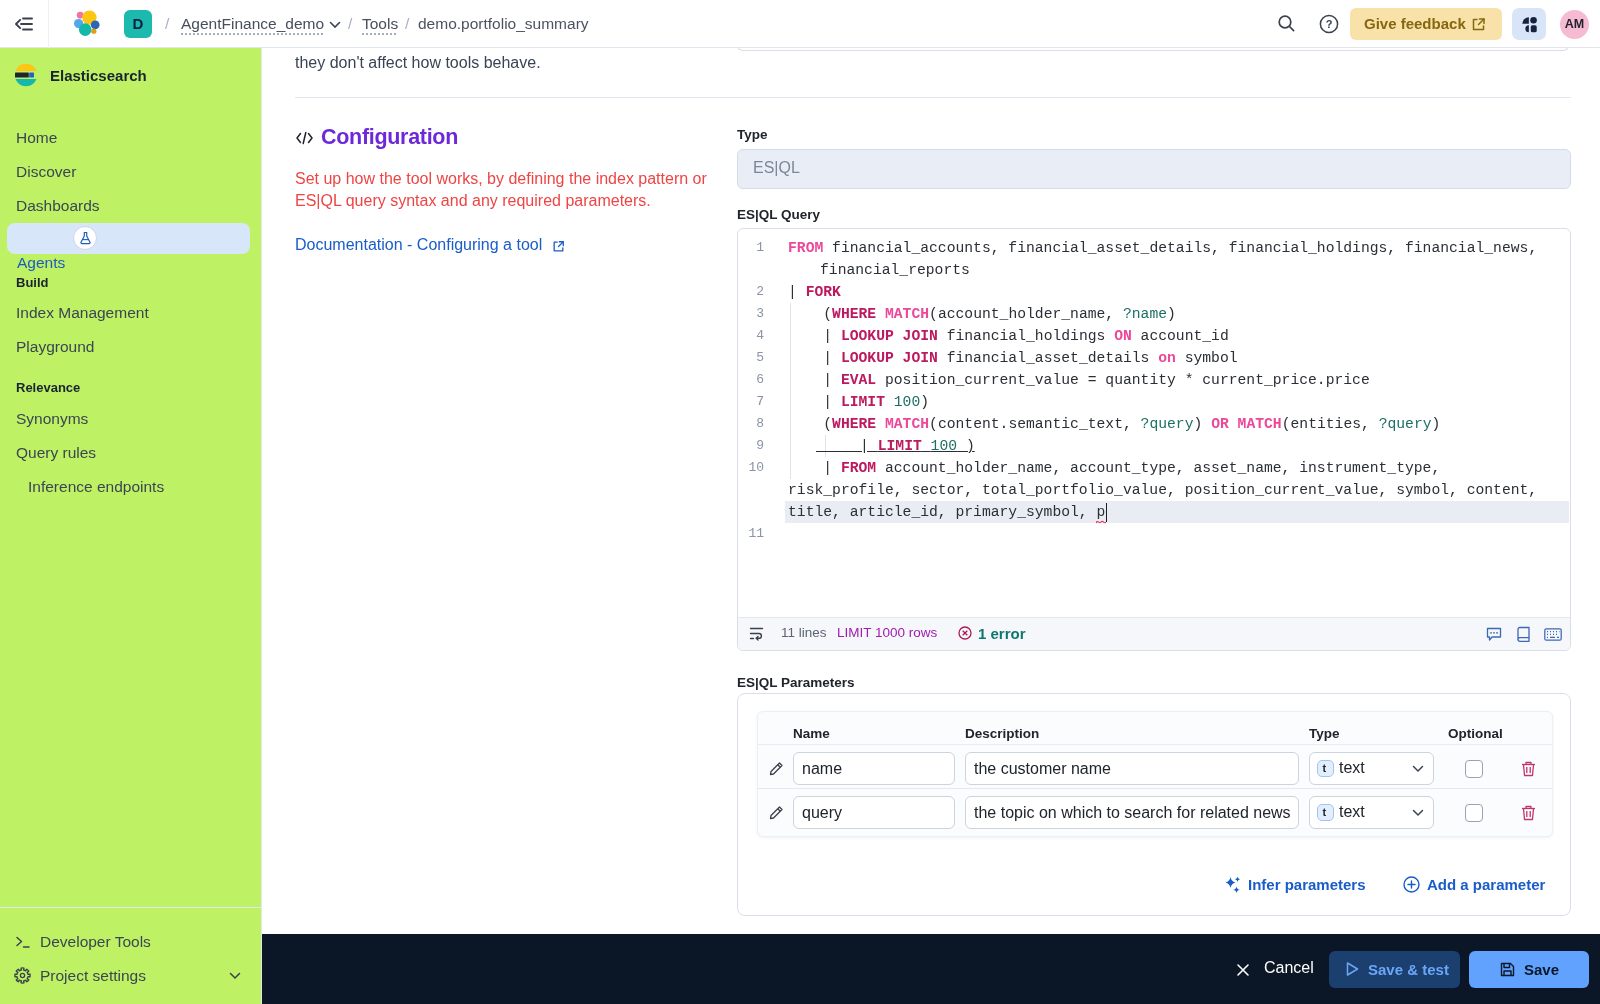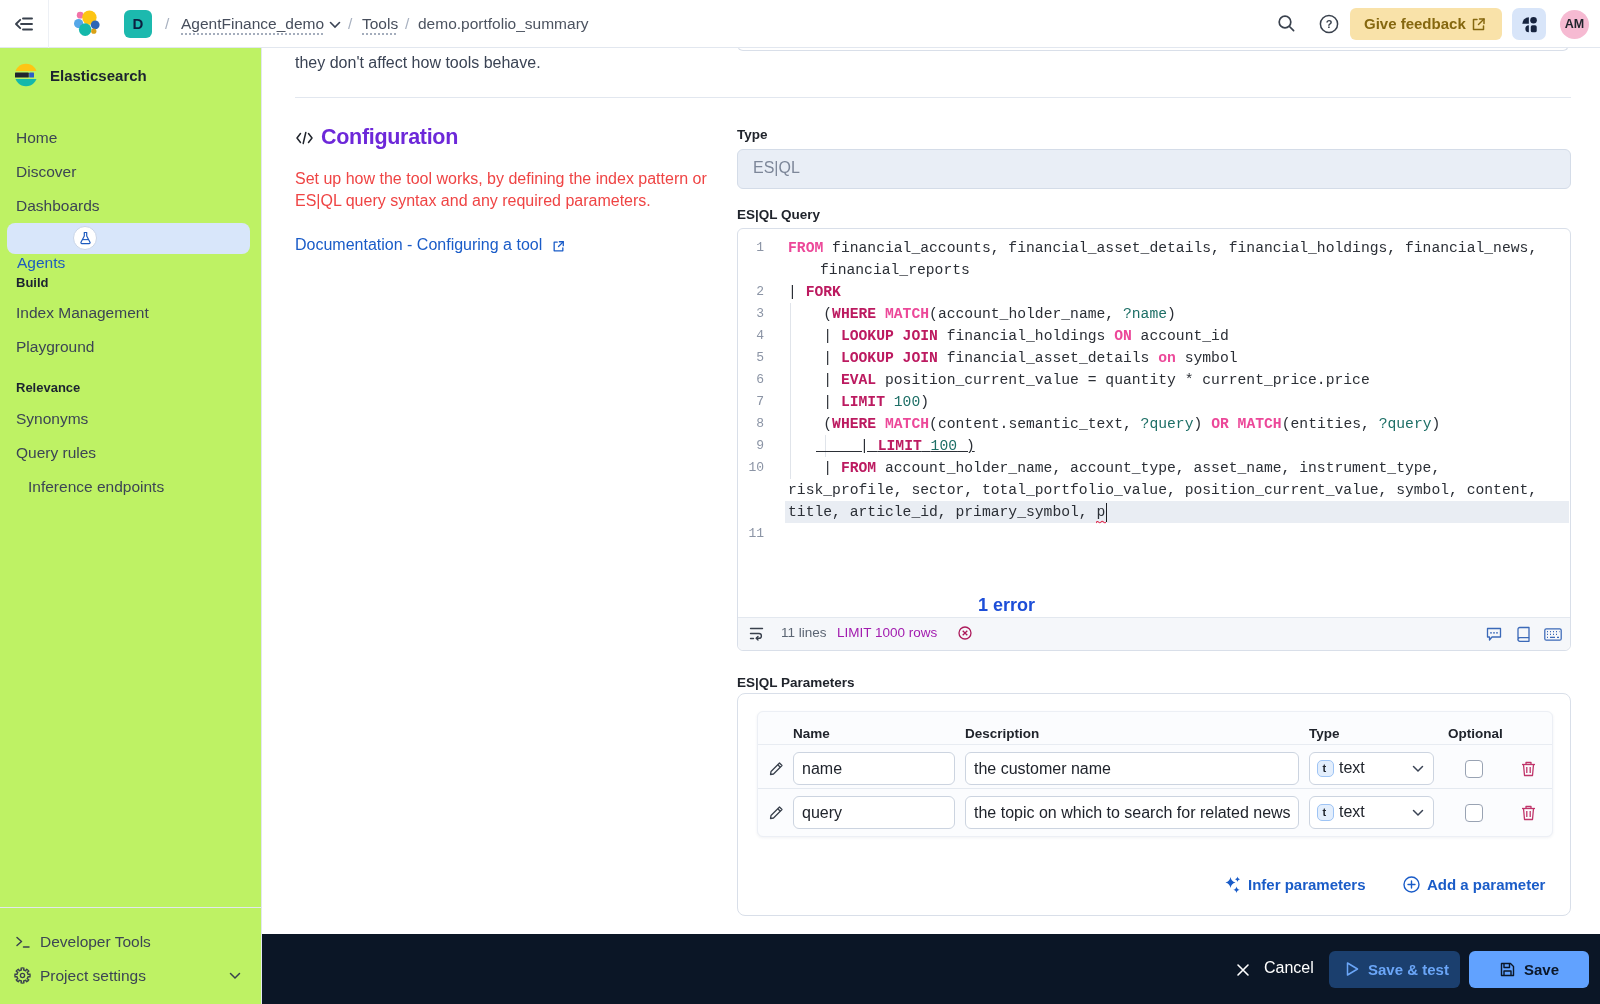--- a/index.html
+++ b/index.html
@@ -195,21 +195,21 @@
     <path d="M1.5 7.5 H10 A2.4 2.4 0 0 1 10 12.3 H7.5"></path>
     <path d="M9 10.4 L7.2 12.3 L9 14"></path>
     <path d="M1.5 12.5 H4.5"></path>
 </svg>
 <div class="abs" style="left:781px;top:625px;font-size:13.5px;color:#5b6573;">11 lines</div>
 <div class="abs" style="left:837px;top:625px;font-size:13.5px;color:#a21caf;">LIMIT 1000 rows</div>
 <svg class="abs" style="left:958px;top:626px" width="14" height="14" viewBox="0 0 14 14" fill="none" stroke="#ac1a5b" stroke-width="1.3">
     <circle cx="7" cy="7" r="6"></circle>
     <path d="M4.7 4.7 L9.3 9.3 M9.3 4.7 L4.7 9.3"></path>
   </svg>
-<div class="abs" style="left:978px;top:595px;font-size:18px;font-weight:bold;color:#1d4ed8;">1 error</div>
+<div class="abs" style="left:978px;top:625px;font-size:15px;font-weight:bold;color:#0f766e;">1 error</div>
 <svg class="abs" style="left:1486px;top:626px" width="16" height="16" viewBox="0 0 16 16" fill="none" stroke="#3b69b8" stroke-width="1.3" stroke-linejoin="round">
   <path d="M1.5 2.5 H14.5 V11 H6 L3.5 14 V11 H1.5 Z"></path>
   <circle cx="5" cy="6.8" r="0.9" fill="#3b69b8" stroke="none"></circle>
     <circle cx="8" cy="6.8" r="0.9" fill="#3b69b8" stroke="none"></circle>
     <circle cx="11" cy="6.8" r="0.9" fill="#3b69b8" stroke="none"></circle>
 </svg>
 <svg class="abs" style="left:1516px;top:626px" width="15" height="16" viewBox="0 0 15 16" fill="none" stroke="#3b69b8" stroke-width="1.3" stroke-linejoin="round">
   <path d="M2 13.5 A1.8 1.8 0 0 1 3.8 11.7 H13 V1.5 H3.8 A1.8 1.8 0 0 0 2 3.3 Z"></path>
     <path d="M2 13.5 A1.8 1.8 0 0 0 3.8 15.3 H13 V11.7"></path>
 </svg>

